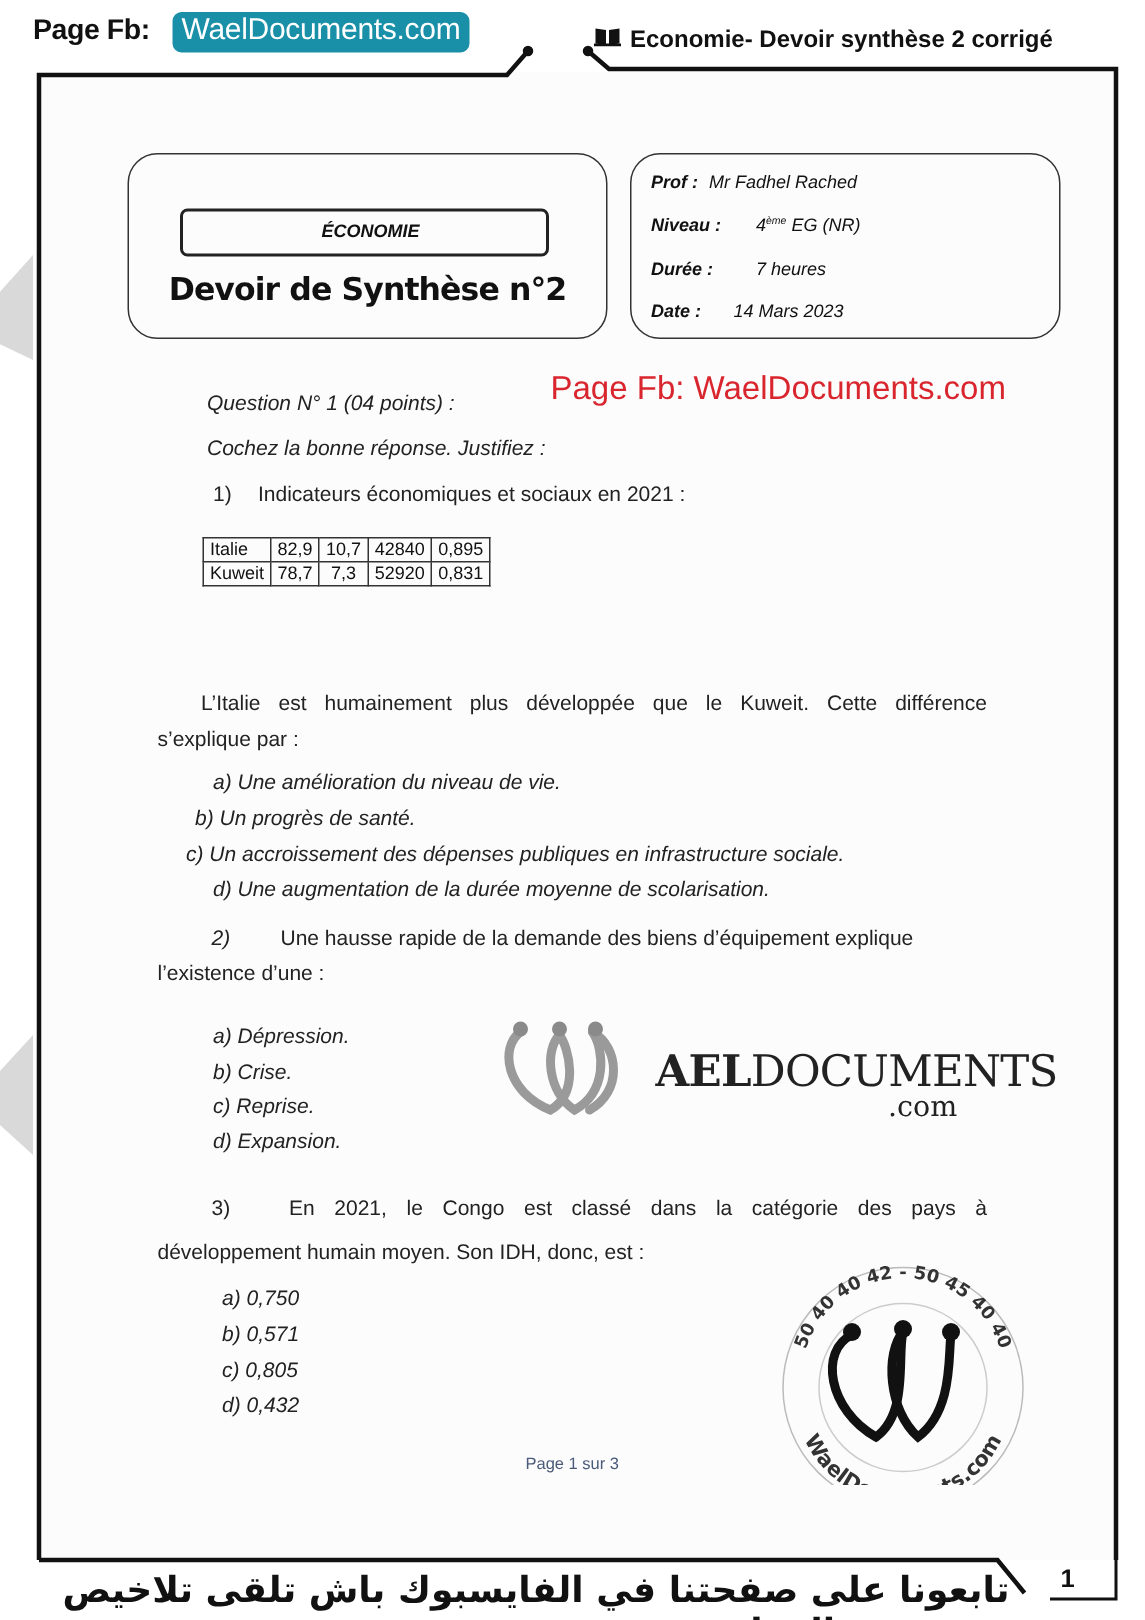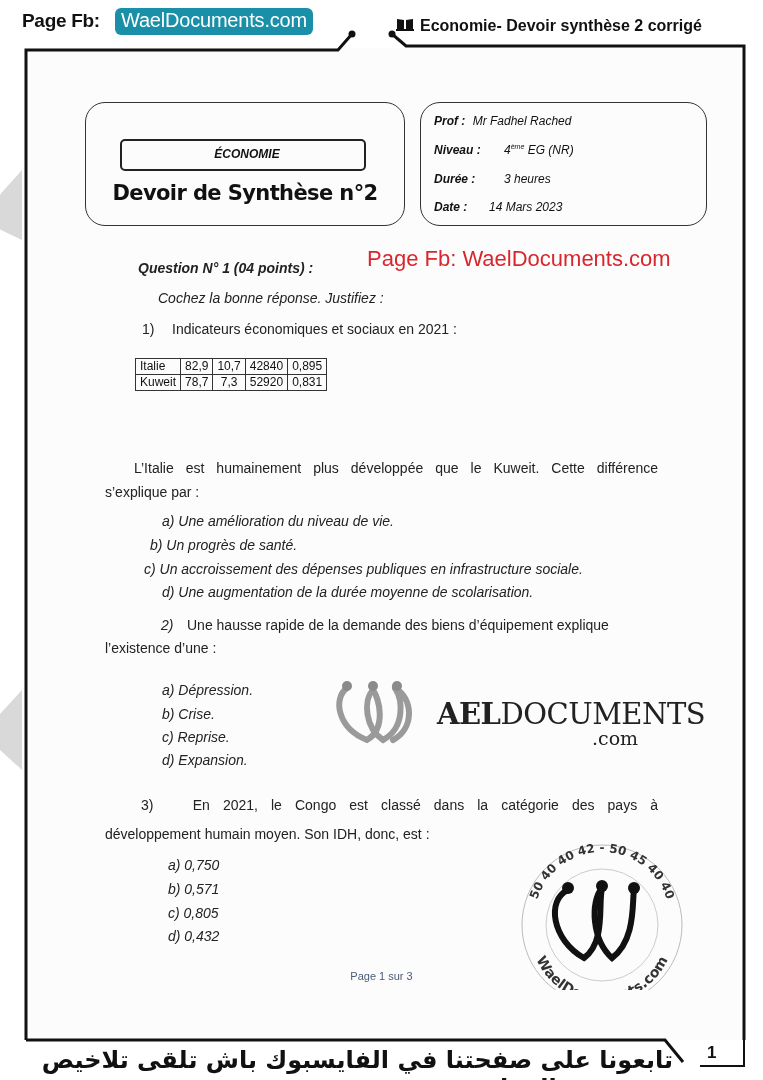--- a/index.html
+++ b/index.html
@@ -18,23 +18,23 @@
   
   .page-bg { left:24px; top:48px; width:722px; height:992px; background:#fcfcfc; }
   .box { position:absolute; border:1.5px solid #333; border-radius:20px; }
   #left-box { left:85px; top:102px; width:318px; height:122px; }
   #econ-box { left:120px; top:139px; width:242px; height:28px; border-radius:5px; border:2px solid #222; }
   #econ-label { left:120px; top:147px; width:254px; text-align:center; font-size:12px; font-style:italic; font-weight:bold; font-family:"Liberation Sans", sans-serif; }
   #devoir-title { left:95px; top:181px; width:300px; text-align:center; font-size:21px; font-weight:bold; font-family:"DejaVu Sans", sans-serif; letter-spacing:-0.6px; }
   #right-box { left:420px; top:102px; width:285px; height:122px; }
   .info { position:absolute; font-size:12px; font-style:italic; font-family:"Liberation Sans", sans-serif; }
   .info b { font-weight:bold; }
-  .q-head { font-weight:bold; font-style:italic; font-size:14px; }
+  .q-head { font-weight:normal; font-style:italic; font-size:14px; }
   .txt { position:absolute; font-size:14px; font-family:"Liberation Sans", sans-serif; color:#222; }
-  .ital { font-style:italic;margin-left:20px; }
+  .ital { font-style:italic; }
   #red-watermark { left:367px; top:246px; font-size:22px; color:#d9262e; font-family:"Liberation Sans", sans-serif; }
   table.ind { position:absolute; left:135px; top:358px; border-collapse:collapse; font-size:12px; font-family:"Liberation Sans", sans-serif; }
   table.ind td, table.ind th { border:1px solid #333; padding:0 4px; font-weight:normal; line-height:15px; }
   table.ind th { text-align:center; }
   table.ind td.num { text-align:center; }
   table.ind td.rnb { text-align:right; }
   .justify { text-align:justify; text-align-last:justify; }
   #page-footer-label { left:0; width:763px; top:970px; text-align:center; font-size:11px; color:#4a5a78; }
   #bottom-arabic { right:90px; top:1046px; font-size:24px; font-weight:bold; direction:rtl; font-family:"DejaVu Sans", sans-serif; }
   #page-number { left:707px; top:1043px; font-size:17px; font-weight:bold; }
@@ -80,21 +80,21 @@
 <div class="info" style="left:434px;top:114px;">
   <b>Prof :</b>
   <span style="margin-left:4px">Mr Fadhel Rached</span>
 </div>
 <div class="info" style="left:434px;top:143px;">
   <b>Niveau :</b>
   <span style="position:absolute;left:70px;white-space:nowrap"><span>4</span><sup style="font-size:7px">ème</sup><span> EG (NR)</span></span>
 </div>
 <div class="info" style="left:434px;top:172px;">
   <b>Durée :</b>
-  <span style="position:absolute;left:70px;white-space:nowrap">3 heures</span>
+  <span style="position:absolute;left:70px;white-space:nowrap">7 heures</span>
 </div>
 <div class="info" style="left:434px;top:200px;">
   <b>Date :</b>
   <span style="position:absolute;left:55px;white-space:nowrap">14 Mars 2023</span>
 </div>
 
 <div class="txt q-head" style="left:138px;top:260px;">Question N° 1 (04 points) :</div>
 <div class="abs" id="red-watermark">Page Fb: WaelDocuments.com</div>
 <div class="txt ital" style="left:138px;top:290px;">Cochez la bonne réponse. Justifiez :</div>
 <div class="txt" style="left:142px;top:321px;">1)</div>

